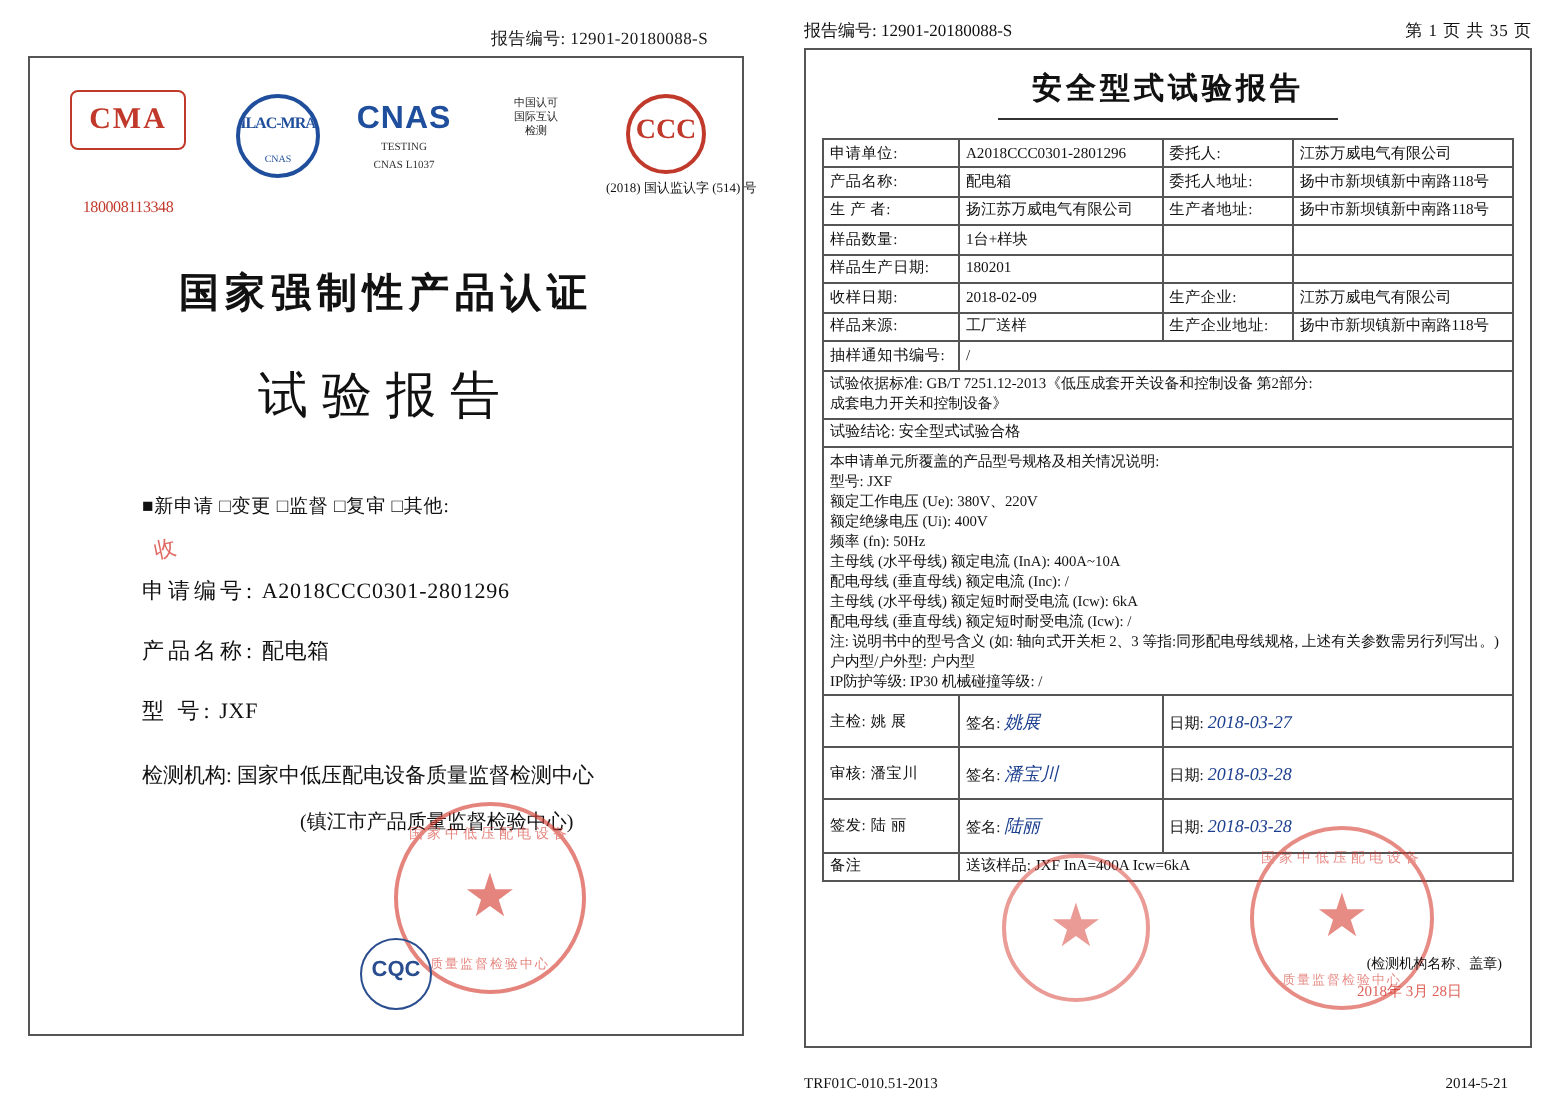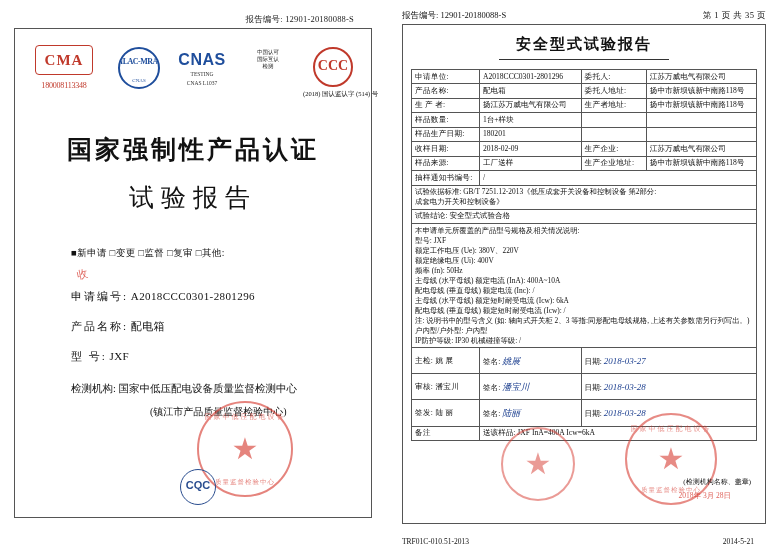--- a/index.html
+++ b/index.html
@@ -65,21 +65,21 @@
     border: 1.6px solid #c0392b;
     border-radius: 4px;
     color: #c0392b;
     font-size: 15px;
     font-weight: bold;
     line-height: 28px;
     letter-spacing: 1px;
     font-family: "Liberation Serif", serif;
   }
   .cma-num {
-    margin-top: 6px;
+    margin-top: 24px;
     font-size: 8px;
     color: #c0392b;
     letter-spacing: -0.2px;
     white-space: nowrap;
   }
   .logo-ilac {
     left: 96px; top: 4px; width: 56px;
   }
   .ilac-circle {
     width: 38px; height: 38px;
@@ -158,21 +158,21 @@
     text-align: center;
     white-space: nowrap;
     color: #111;
   }
 
   .big-title {
     position: absolute;
     left: 0; right: 0;
     top: 104px;
     text-align: center;
-    font-size: 25px;
+    font-size: 20px;
     letter-spacing: 3px;
     font-family: "Liberation Serif", serif;
     font-weight: bold;
     color: #111;
   }
   .big-title2 {
     position: absolute;
     left: 0; right: 0;
     top: 152px;
     text-align: center;

